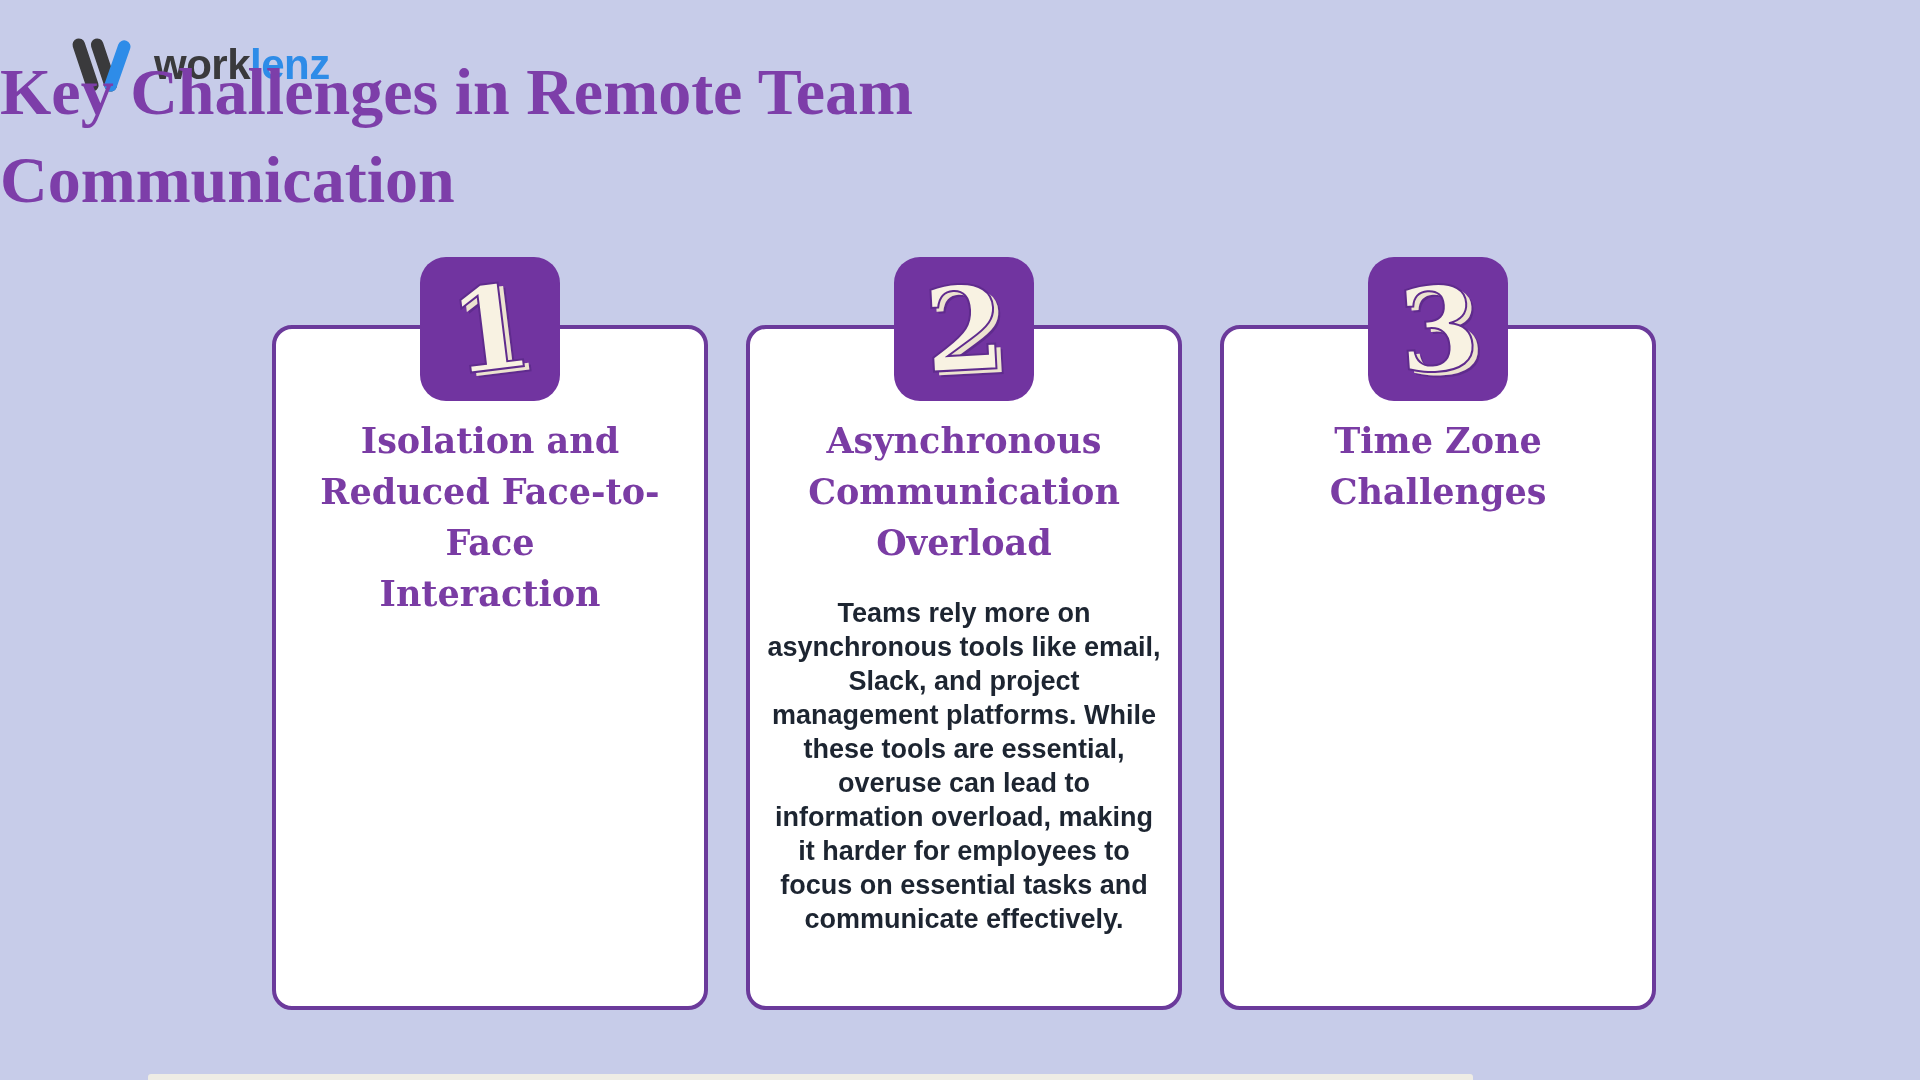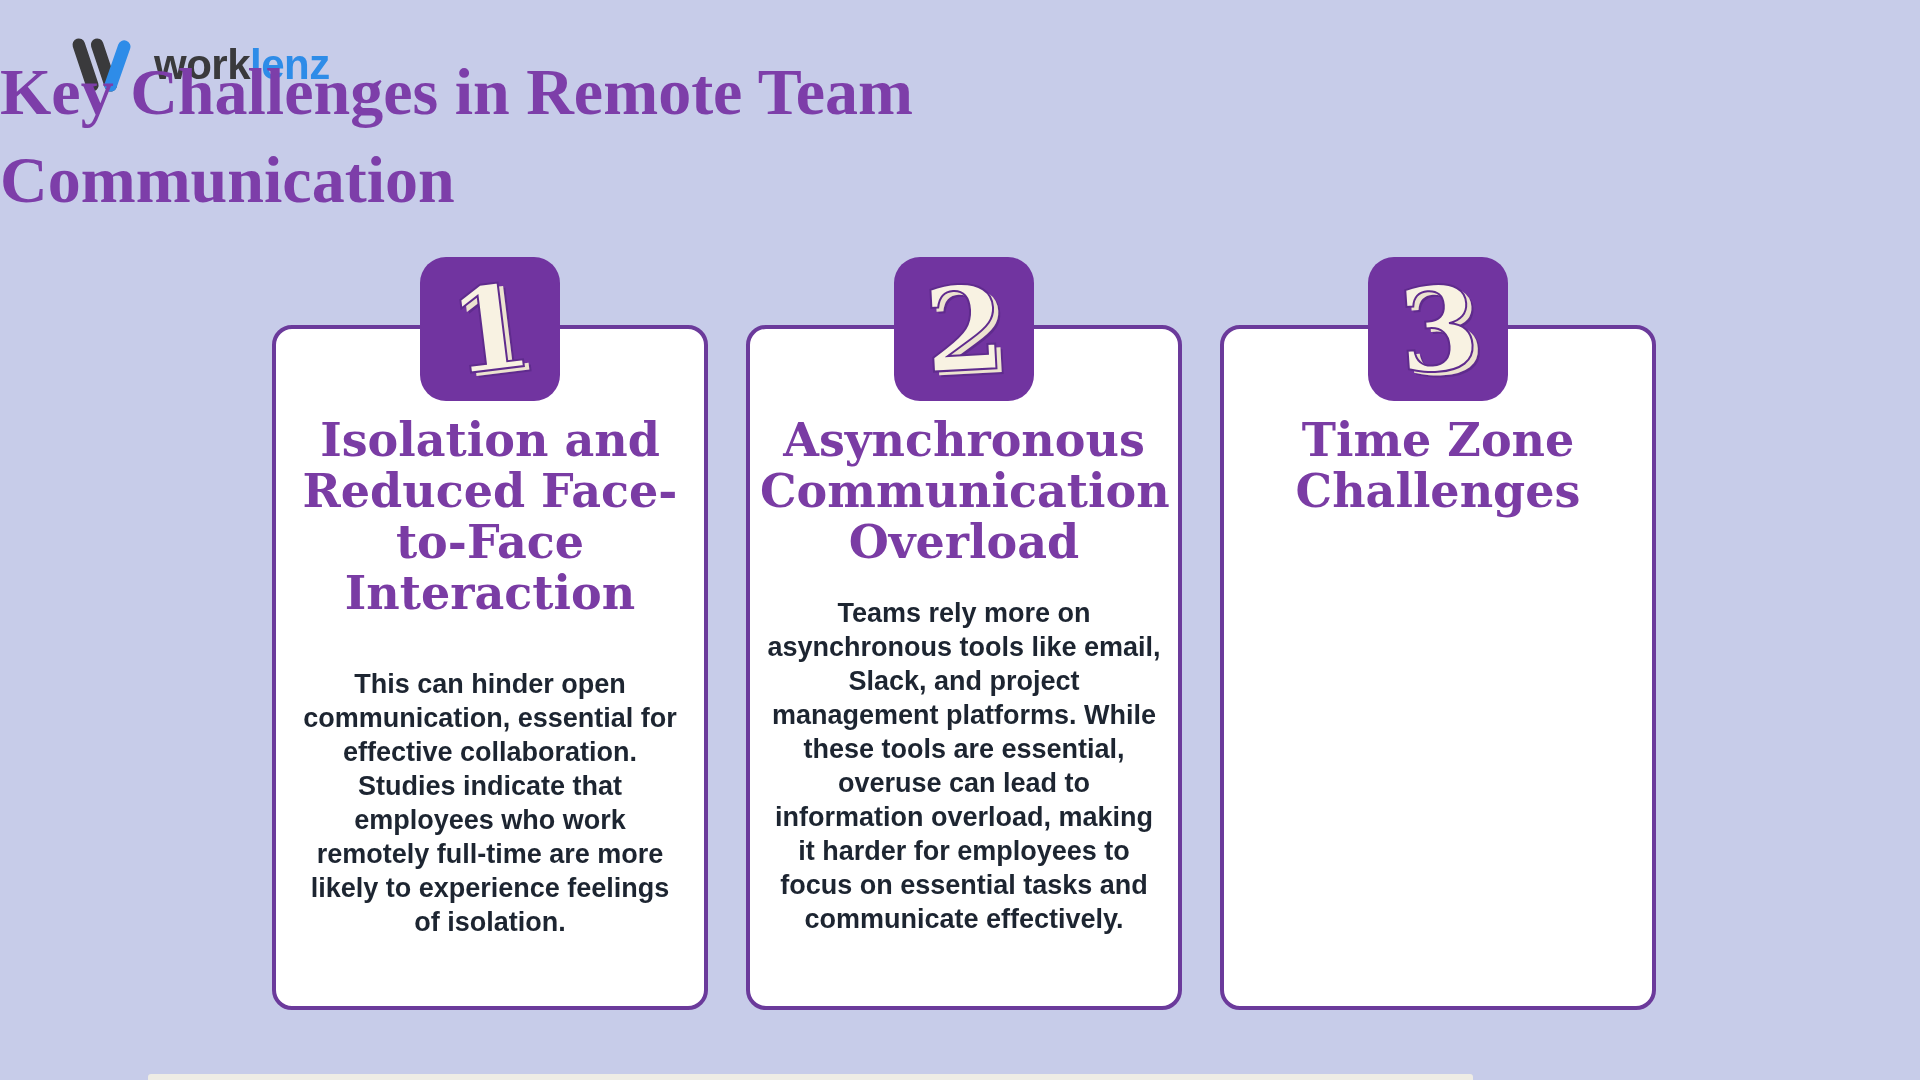--- a/index.html
+++ b/index.html
@@ -84,21 +84,21 @@
   }
   .card:nth-child(1) .badge-number{ transform:rotate(-7deg); }
   .card:nth-child(2) .badge-number{ transform:rotate(-3deg); }
   .card:nth-child(3) .badge-number{ transform:rotate(-4deg); }
 
   .card-title{
     margin:86px 10px 0;
     text-align:center;
     font-family:"DejaVu Serif", serif;
     font-weight:bold;
-    font-size:46px;
+    font-size:35px;
     line-height:51px;
     color:var(--heading-purple);
     white-space:pre-line;
   }
   .card-body{
     margin:48px 14px 0;
     text-align:center;
     font-size:27px;
     line-height:34px;
     color:var(--body-text);
@@ -135,28 +135,20 @@
 
 <div class="cards">
 
   <div class="card">
     <div class="badge">
       <span class="badge-number">1</span>
     </div>
     <div class="card-title">Isolation and
 Reduced Face-to-Face
 Interaction</div>
-    <div class="card-body">This can hinder open
-communication, essential for
-effective collaboration.
-Studies indicate that
-employees who work
-remotely full-time are more
-likely to experience feelings
-of isolation.</div>
   </div>
 
   <div class="card">
     <div class="badge">
       <span class="badge-number">2</span>
     </div>
     <div class="card-title">Asynchronous
 Communication
 Overload</div>
     <div class="card-body">Teams rely more on

